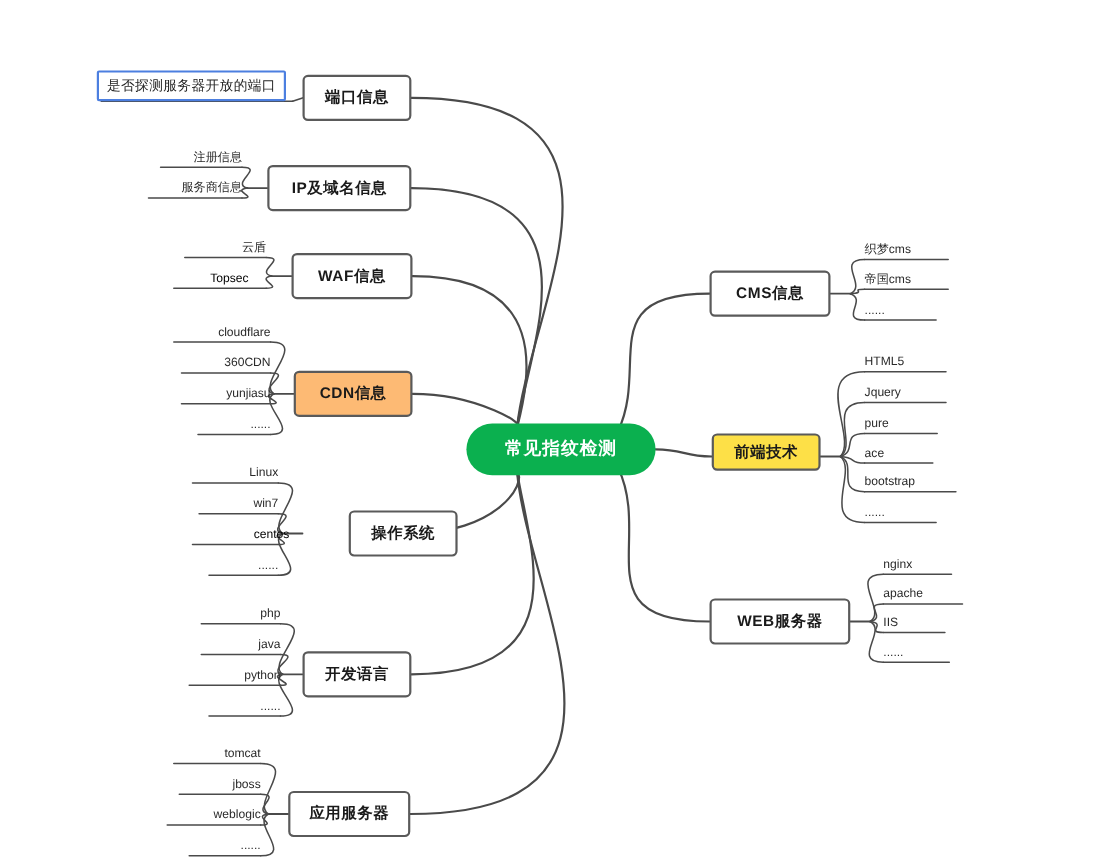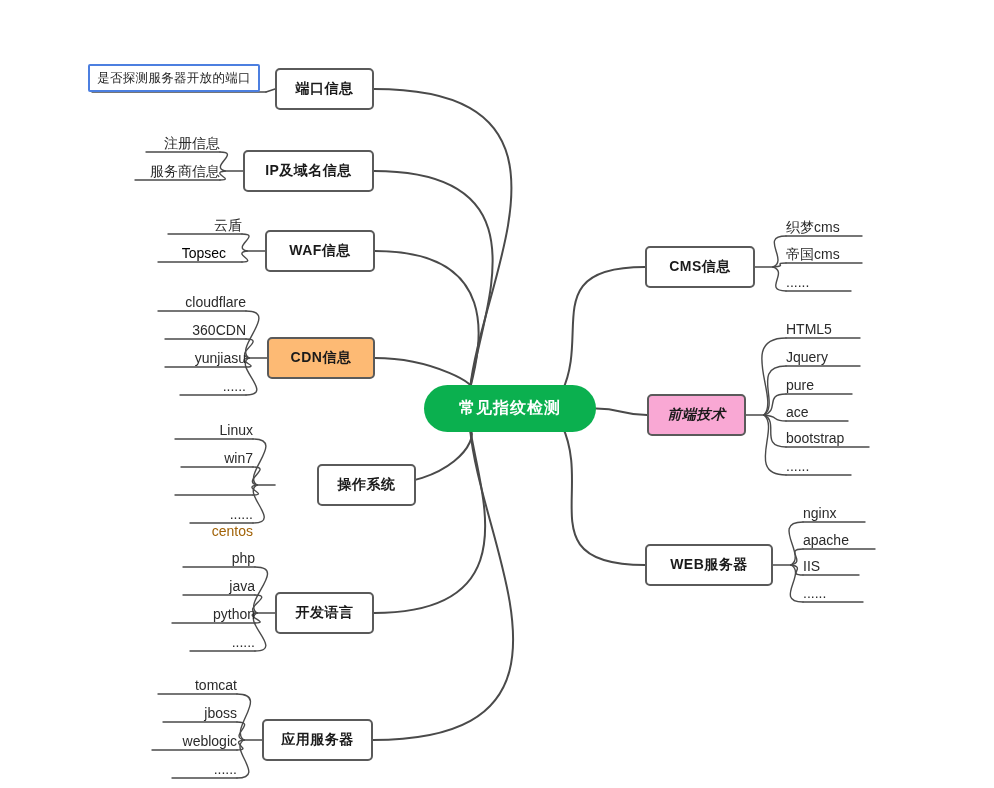--- a/index.html
+++ b/index.html
@@ -56,21 +56,21 @@
     border-radius: 26px;
     color: #ffffff;
     font-size: 16px;
     font-weight: bold;
     letter-spacing: 1px;
     white-space: nowrap;
   }
   .leaf {
     position: absolute;
     box-sizing: border-box;
-    font-size: 14px;
+    font-size: 11px;
     color: #2a2a2a;
     white-space: nowrap;
     line-height: 16px;
     padding-bottom: 2px;
   }
   .leaf.right {
     text-align: left;
   }
   .leaf.left {
     text-align: right;
@@ -193,37 +193,37 @@
       <div class="leaf left" style="color: rgb(42, 42, 42); left: 168px; top: 217px; width: 74px; height: 17px;">云盾</div>
       <div class="leaf left" style="color: #000000; left: 142px; top: 245px; width: 84px; height: 17px;">Topsec</div>
       <div class="node main" style="border-color: rgb(90, 90, 90); background: #fdba74; color: rgb(26, 26, 26); left: 267px; top: 337px; width: 108px; height: 42px;">CDN信息</div>
       <div class="leaf left" style="color: rgb(42, 42, 42); left: 158px; top: 294px; width: 88px; height: 17px;">cloudflare</div>
       <div class="leaf left" style="color: rgb(42, 42, 42); left: 165px; top: 322px; width: 81px; height: 17px;">360CDN</div>
       <div class="leaf left" style="color: rgb(42, 42, 42); left: 165px; top: 350px; width: 81px; height: 17px;">yunjiasu</div>
       <div class="leaf left" style="color: rgb(42, 42, 42); left: 180px; top: 378px; width: 66px; height: 17px;">......</div>
       <div class="node main" style="border-color: rgb(90, 90, 90); background: rgb(255, 255, 255); color: rgb(26, 26, 26); left: 275px; top: 464px; width: 99px; height: 42px; margin-left: 42px;">操作系统</div>
       <div class="leaf left" style="color: rgb(42, 42, 42); left: 175px; top: 422px; width: 78px; height: 17px;">Linux</div>
       <div class="leaf left" style="color: rgb(42, 42, 42); left: 181px; top: 450px; width: 72px; height: 17px;">win7</div>
-      <div class="leaf left" style="color: #a16207; left: 175px; top: 478px; width: 78px; height: 17px; margin-top: 45px;">centos</div>
+      <div class="leaf left" style="color: #000000; left: 185px; top: 478px; width: 78px; height: 17px;">centos</div>
       <div class="leaf left" style="color: rgb(42, 42, 42); left: 190px; top: 506px; width: 63px; height: 17px;">......</div>
       <div class="node main" style="border-color: rgb(90, 90, 90); background: rgb(255, 255, 255); color: rgb(26, 26, 26); left: 275px; top: 592px; width: 99px; height: 42px;">开发语言</div>
       <div class="leaf left" style="color: rgb(42, 42, 42); left: 183px; top: 550px; width: 72px; height: 17px;">php</div>
       <div class="leaf left" style="color: rgb(42, 42, 42); left: 183px; top: 578px; width: 72px; height: 17px;">java</div>
       <div class="leaf left" style="color: rgb(42, 42, 42); left: 172px; top: 606px; width: 83px; height: 17px;">python</div>
       <div class="leaf left" style="color: rgb(42, 42, 42); left: 190px; top: 634px; width: 65px; height: 17px;">......</div>
       <div class="node main" style="border-color: rgb(90, 90, 90); background: rgb(255, 255, 255); color: rgb(26, 26, 26); left: 262px; top: 719px; width: 111px; height: 42px;">应用服务器</div>
       <div class="leaf left" style="color: rgb(42, 42, 42); left: 158px; top: 677px; width: 79px; height: 17px;">tomcat</div>
       <div class="leaf left" style="color: rgb(42, 42, 42); left: 163px; top: 705px; width: 74px; height: 17px;">jboss</div>
       <div class="leaf left" style="color: rgb(42, 42, 42); left: 152px; top: 733px; width: 85px; height: 17px;">weblogic</div>
       <div class="leaf left" style="color: rgb(42, 42, 42); left: 172px; top: 761px; width: 65px; height: 17px;">......</div>
       <div class="node main" style="border-color: rgb(90, 90, 90); background: rgb(255, 255, 255); color: rgb(26, 26, 26); left: 645px; top: 246px; width: 110px; height: 42px;">CMS信息</div>
       <div class="leaf right" style="color: rgb(42, 42, 42); left: 786px; top: 219px; width: 76px; height: 17px;">织梦cms</div>
       <div class="leaf right" style="color: rgb(42, 42, 42); left: 786px; top: 246px; width: 76px; height: 17px;">帝国cms</div>
       <div class="leaf right" style="color: rgb(42, 42, 42); left: 786px; top: 274px; width: 65px; height: 17px;">......</div>
-      <div class="node main" style="border-color: rgb(90, 90, 90); background: #f9a8d4; color: rgb(26, 26, 26); left: 647px; top: 394px; width: 99px; height: 42px; font-style: italic;">前端技术</div>
+      <div class="node main" style="border-color: rgb(90, 90, 90); background: #fde047; color: rgb(26, 26, 26); left: 647px; top: 394px; width: 99px; height: 34px;">前端技术</div>
       <div class="leaf right" style="color: rgb(42, 42, 42); left: 786px; top: 321px; width: 74px; height: 17px;">HTML5</div>
       <div class="leaf right" style="color: rgb(42, 42, 42); left: 786px; top: 349px; width: 74px; height: 17px;">Jquery</div>
       <div class="leaf right" style="color: rgb(42, 42, 42); left: 786px; top: 377px; width: 66px; height: 17px;">pure</div>
       <div class="leaf right" style="color: rgb(42, 42, 42); left: 786px; top: 404px; width: 62px; height: 17px;">ace</div>
       <div class="leaf right" style="color: rgb(42, 42, 42); left: 786px; top: 430px; width: 83px; height: 17px;">bootstrap</div>
       <div class="leaf right" style="color: rgb(42, 42, 42); left: 786px; top: 458px; width: 65px; height: 17px;">......</div>
       <div class="node main" style="border-color: rgb(90, 90, 90); background: rgb(255, 255, 255); color: rgb(26, 26, 26); left: 645px; top: 544px; width: 128px; height: 42px;">WEB服务器</div>
       <div class="leaf right" style="color: rgb(42, 42, 42); left: 803px; top: 505px; width: 62px; height: 17px;">nginx</div>
       <div class="leaf right" style="color: rgb(42, 42, 42); left: 803px; top: 532px; width: 72px; height: 17px;">apache</div>
       <div class="leaf right" style="color: rgb(42, 42, 42); left: 803px; top: 558px; width: 56px; height: 17px;">IIS</div>

